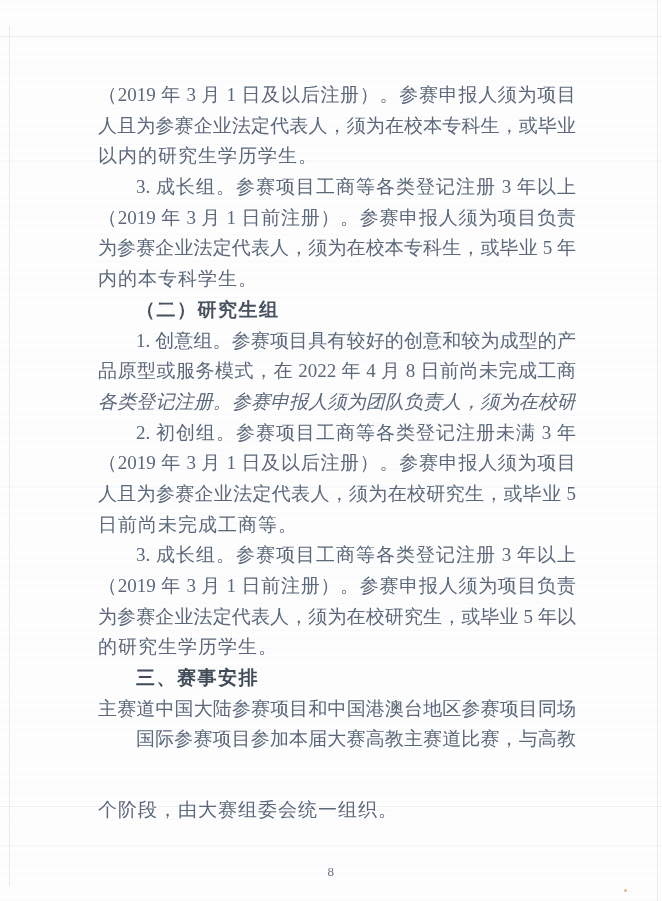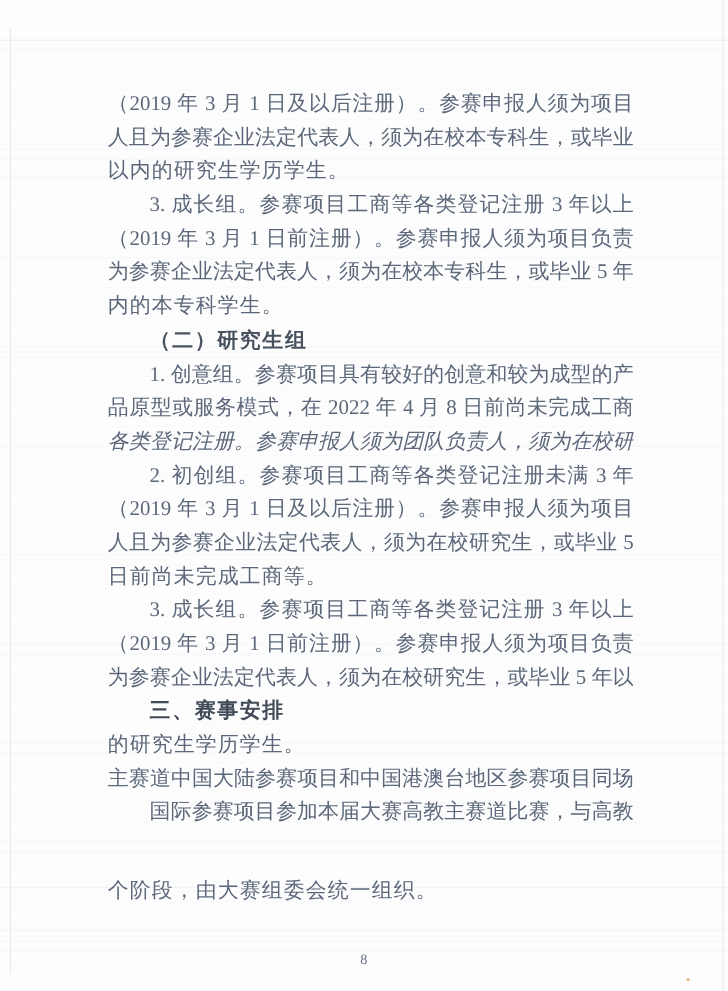--- a/index.html
+++ b/index.html
@@ -105,21 +105,21 @@
       <div class="line body justify indent" style="color: rgb(92, 104, 122);">1. 创意组。参赛项目具有较好的创意和较为成型的产</div>
       <div class="line body justify" style="color: rgb(92, 104, 122);">品原型或服务模式，在 2022 年 4 月 8 日前尚未完成工商等</div>
       <div class="line body justify" style="color: rgb(92, 104, 122); font-style: italic;">各类登记注册。参赛申报人须为团队负责人，须为在校研</div>
       <div class="line body justify indent" style="color: rgb(92, 104, 122);">2. 初创组。参赛项目工商等各类登记注册未满 3 年</div>
       <div class="line body justify" style="color: rgb(92, 104, 122);">（2019 年 3 月 1 日及以后注册）。参赛申报人须为项目负责</div>
       <div class="line body justify" style="color: rgb(92, 104, 122);">人且为参赛企业法定代表人，须为在校研究生，或毕业 5 年</div>
       <div class="line body" style="color: rgb(92, 104, 122);">日前尚未完成工商等。</div>
       <div class="line body justify indent" style="color: rgb(92, 104, 122);">3. 成长组。参赛项目工商等各类登记注册 3 年以上</div>
       <div class="line body justify" style="color: rgb(92, 104, 122);">（2019 年 3 月 1 日前注册）。参赛申报人须为项目负责人且</div>
       <div class="line body justify" style="color: rgb(92, 104, 122);">为参赛企业法定代表人，须为在校研究生，或毕业 5 年以内</div>
+      <div class="line body" style="color: rgb(92, 104, 122);">的研究生学历学生。</div>
       <div class="line heading-hei indent" style="color: rgb(65, 75, 88);">三、赛事安排</div>
-      <div class="line body" style="color: rgb(92, 104, 122);">的研究生学历学生。</div>
       <div class="line body justify" style="color: rgb(92, 104, 122);">主赛道中国大陆参赛项目和中国港澳台地区参赛项目同场</div>
       <div class="line body justify indent" style="color: rgb(92, 104, 122);">国际参赛项目参加本届大赛高教主赛道比赛，与高教</div>
       <div class="line body" style="color: rgb(92, 104, 122); margin-top: 40px;">个阶段，由大赛组委会统一组织。</div>
     </div>
 
   <div class="page-number" style="color: rgb(107, 116, 130);">8</div>
 </div>
 
 </body></html>

